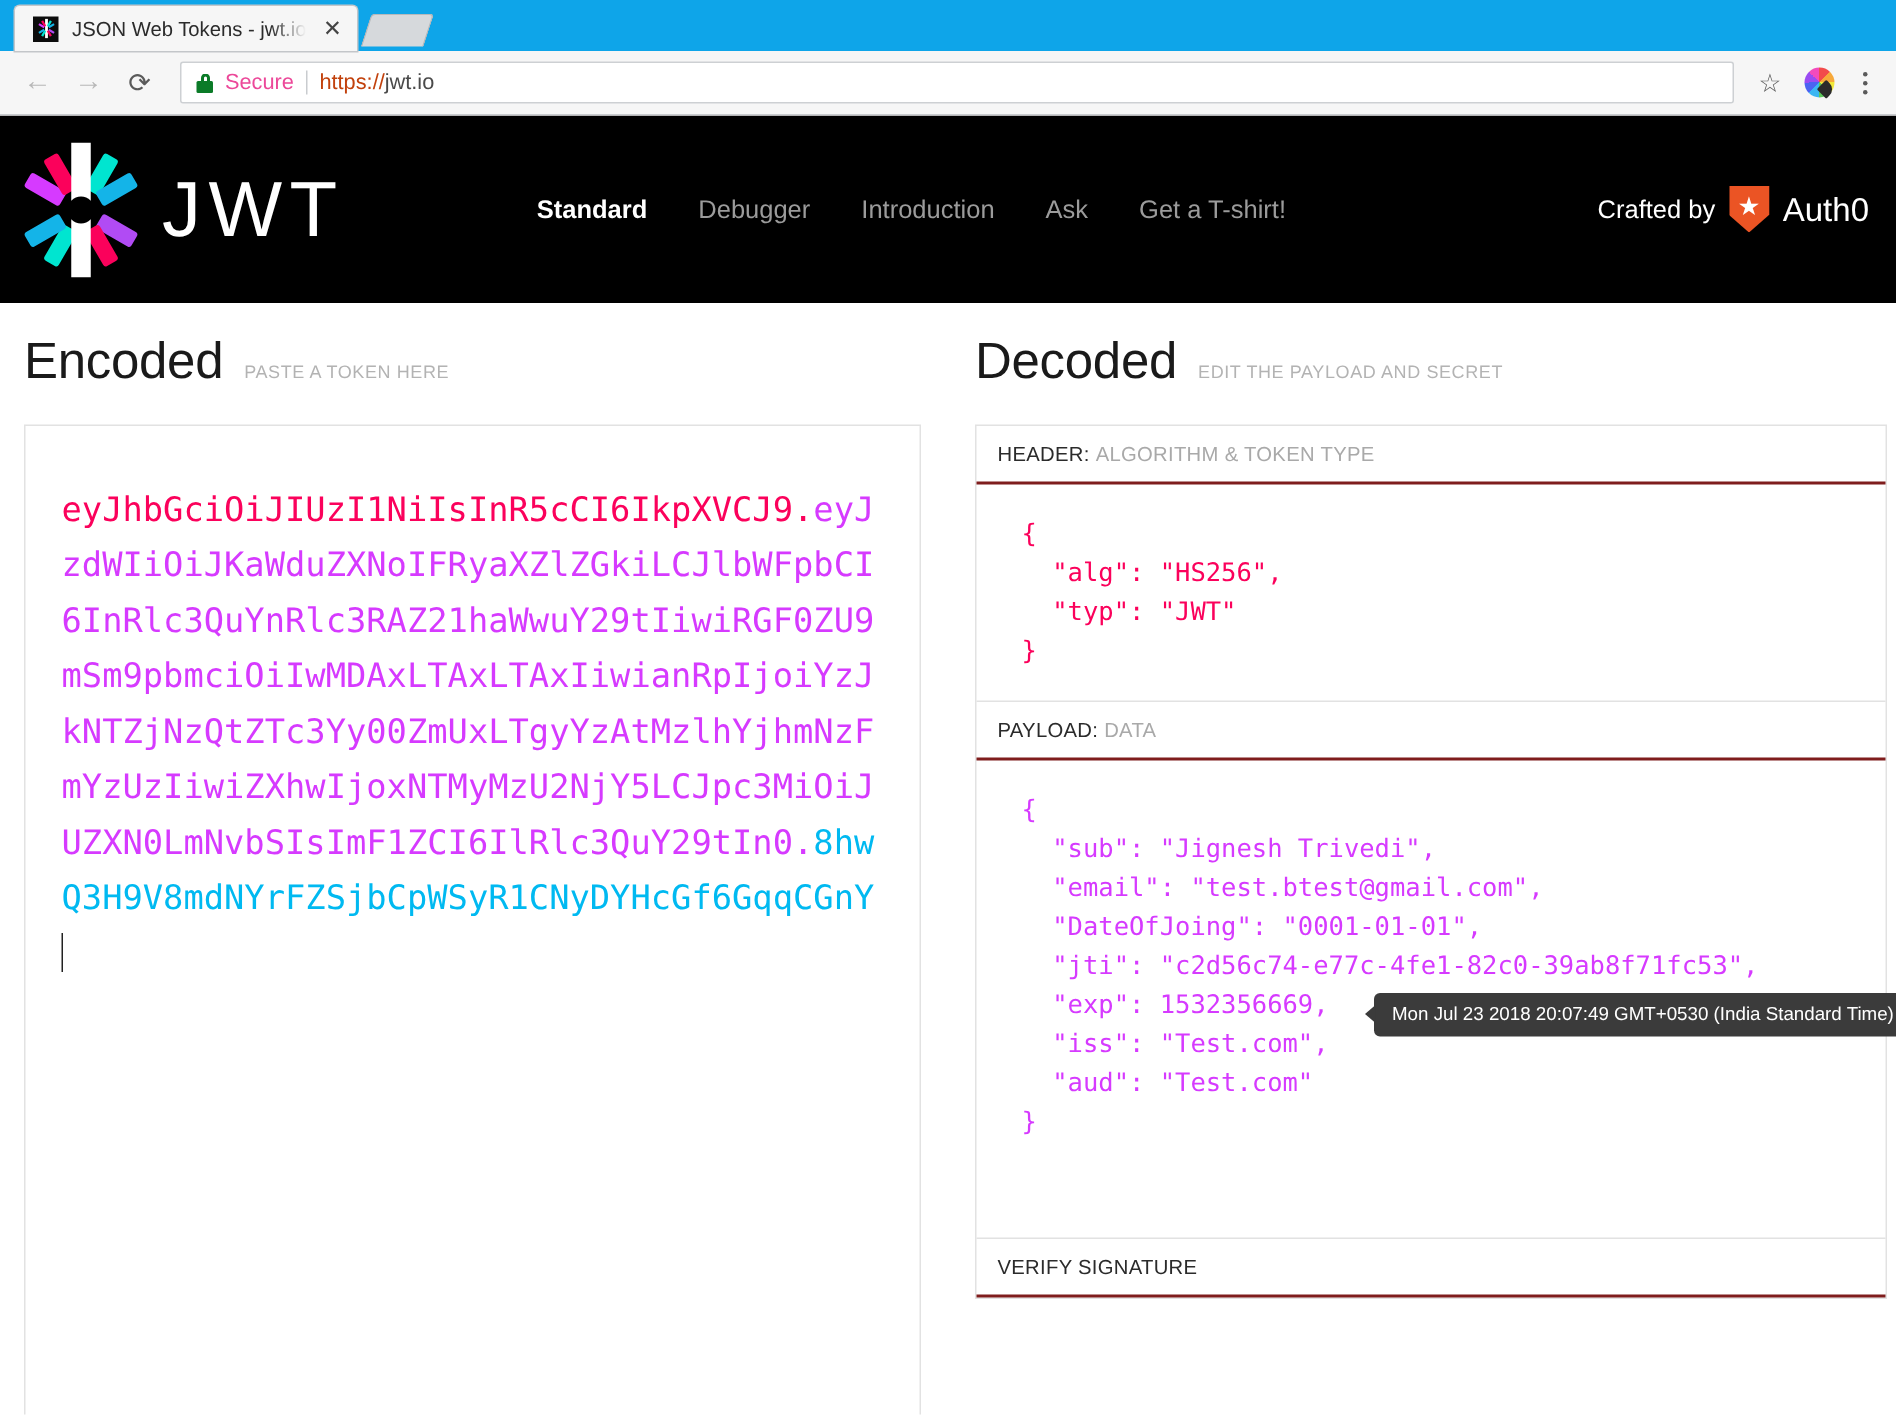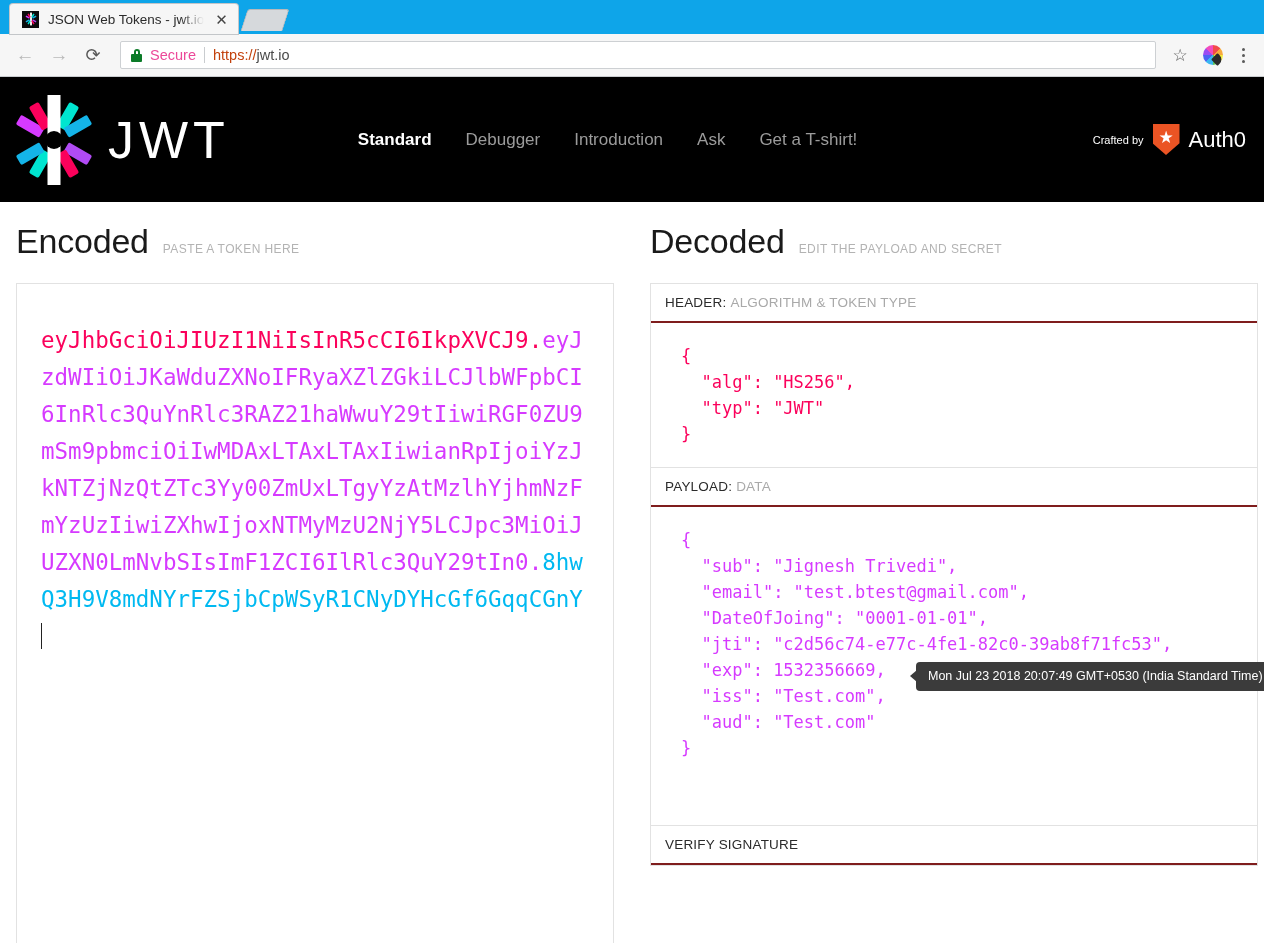--- a/index.html
+++ b/index.html
@@ -176,21 +176,21 @@
     text-decoration: none;
     cursor: pointer;
     white-space: nowrap;
   }
   .main-nav a.active { color: #ffffff; font-weight: bold; }
   .crafted {
     margin-left: auto;
     display: flex; align-items: center; gap: 9px;
     flex: none;
   }
-  .crafted-text { color: #ffffff; font-size: 11px; }
+  .crafted-text { color: #ffffff; font-size: 17px; }
   .auth0-shield {
     width: 27px; height: 31px;
     background: #eb5424;
     clip-path: polygon(50% 0%, 100% 0%, 100% 62%, 50% 100%, 0% 62%, 0% 0%);
     display: flex; align-items: flex-start; justify-content: center;
     padding-top: 5px;
     flex: none;
   }
   .auth0-star { color: #ffffff; font-size: 17px; line-height: 1; }
   .auth0-name { color: #ffffff; font-size: 22px; }

